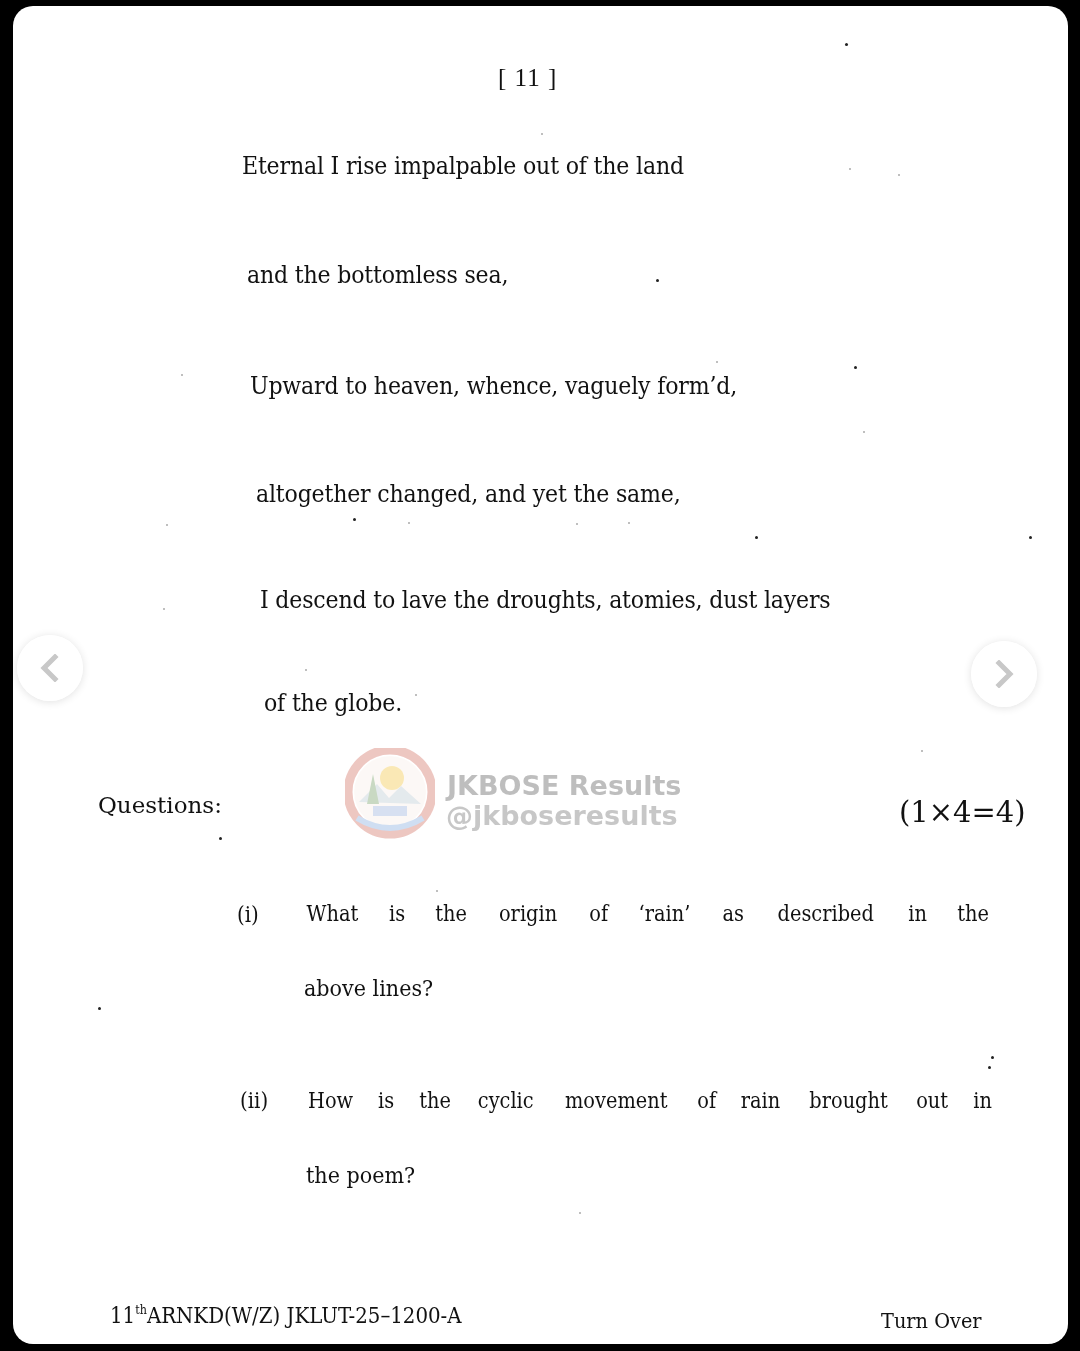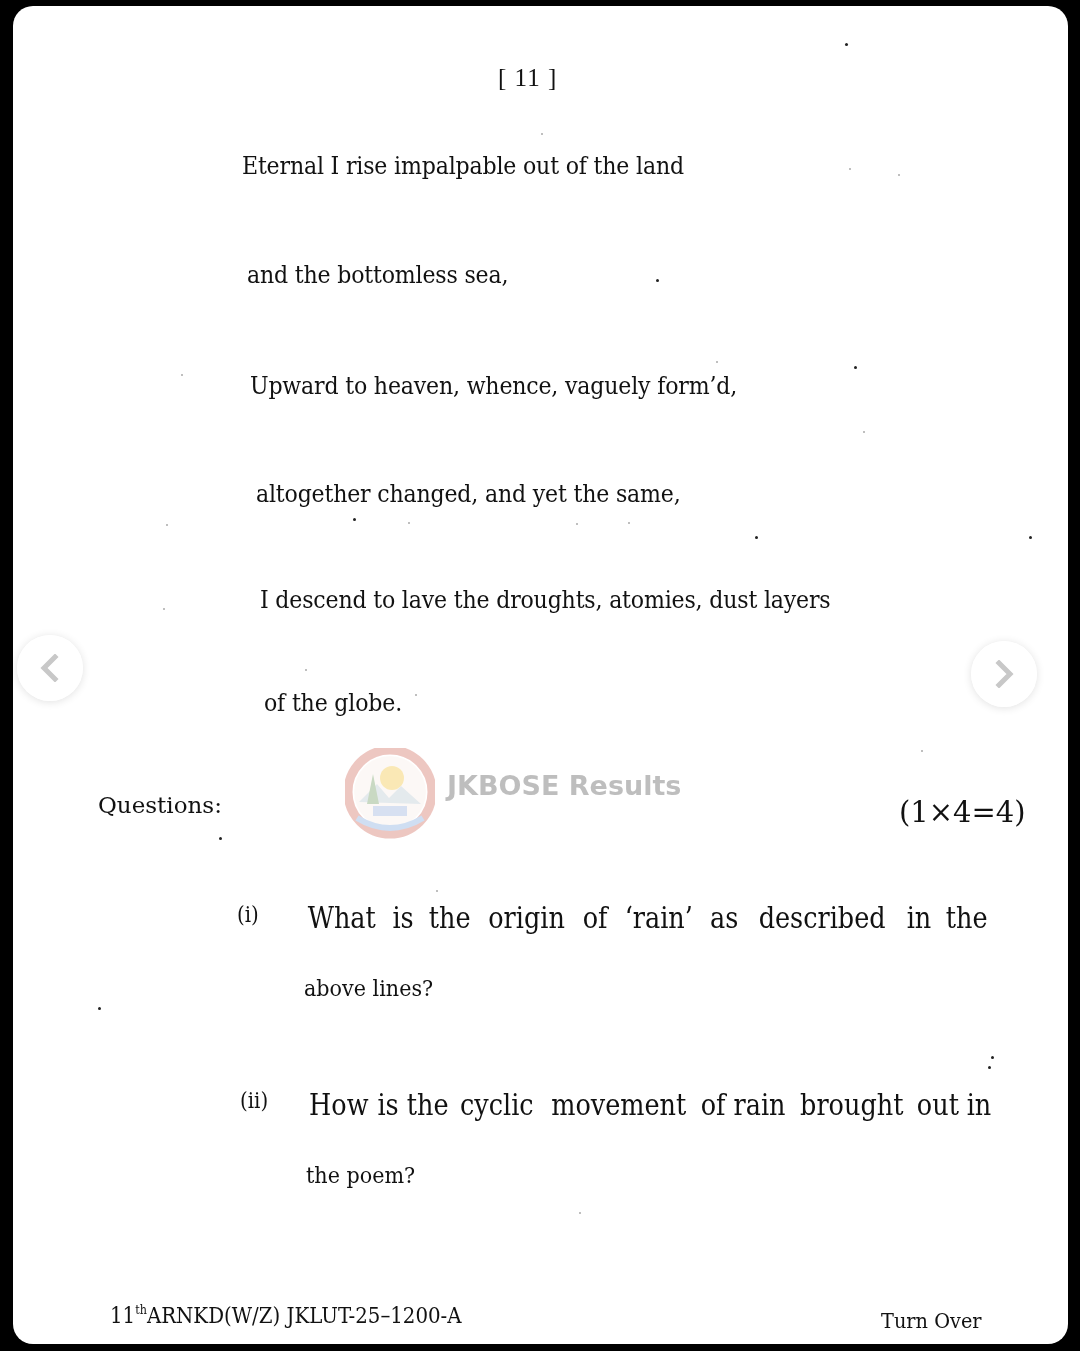--- a/index.html
+++ b/index.html
@@ -54,21 +54,21 @@
       font-size: 29px;
       font-family: "DejaVu Serif", serif;
     }
     .q-num {
       font-size: 22px;
       font-family: "DejaVu Serif", serif;
       transform: scaleX(0.9);
       transform-origin: left center;
     }
     .q-line {
-      font-size: 29px;
+      font-size: 22px;
       font-family: "DejaVu Serif", serif;
       display: flex;
       justify-content: space-between;
       width: 688px;
       transform-origin: left center;
     }
     .q-line span { display: inline-block; transform: scaleX(0.88); }
     .q-cont {
       font-size: 23px;
       font-family: "DejaVu Serif", serif;
@@ -228,20 +228,21 @@
     <svg class="wm-logo" viewBox="0 0 90 92">
       <circle cx="45" cy="44" r="42" fill="none" stroke="#e09a90" stroke-width="9"></circle>
       <circle cx="45" cy="44" r="36" fill="#fbf4ef"></circle>
       <circle cx="47" cy="30" r="12" fill="#f6d77a"></circle>
       <path d="M14 54 L32 36 L44 50 L56 38 L76 56 Z" fill="#cfd9e0"></path>
       <path d="M22 56 L28 26 L34 56 Z" fill="#9dbb93"></path>
       <rect x="28" y="58" width="34" height="10" fill="#b8c8e6"></rect>
       <path d="M12 70 Q45 90 78 70" fill="none" stroke="#a9c4e8" stroke-width="6"></path>
     </svg>
     <div class="wm-title">JKBOSE Results</div>
+    <div class="wm-handle">@jkboseresults</div>
   </div>
 </div>
 
 <div class="nav-btn nav-prev">
   <svg width="24" height="28" viewBox="0 0 24 28">
     <path d="M17 3 L6 14 L17 25" fill="none" stroke="#c8c8c8" stroke-width="5" stroke-linecap="square"></path>
   </svg>
 </div>
 <div class="nav-btn nav-next">
   <svg width="24" height="28" viewBox="0 0 24 28">

